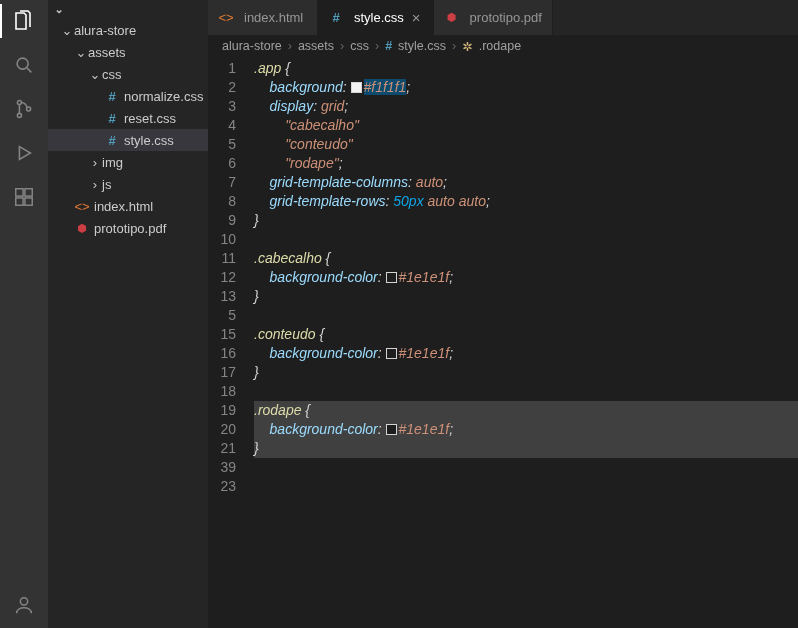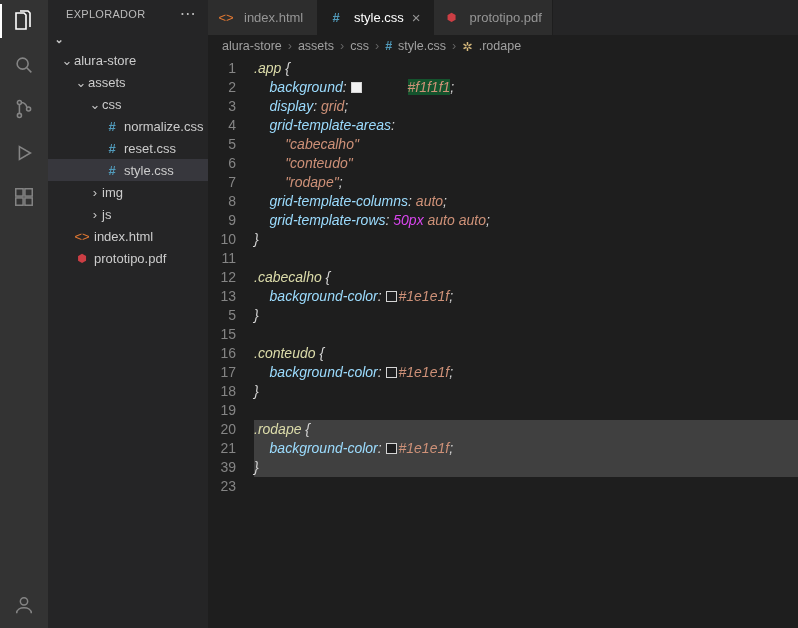--- a/index.html
+++ b/index.html
@@ -39,26 +39,26 @@
   
   .editor { flex:1; display:flex; font-family:Consolas,"Courier New",monospace; font-size:14px; line-height:19px; padding-top:2px; }
   .gutter { width:46px; text-align:right; color:#858585; padding-right:18px; }
   .gutter .ln { height:19px; }
   .code { flex:1; position:relative;font-style:italic; }
   .cline { height:19px; white-space:pre; }
   .cline.hl { background:#404040; }
   .y { color:#dcdcaa; }     
   .o { color:#ce9178; }     
   .b { color:#9cdcfe; }     
-  .n { color:#d946ef;margin-top:24px; }     
+  .n { color:#0ea5e9;margin-top:24px; }     
   .w { color:#d4d4d4; }     
   .swatch { display:inline-block; width:11px; height:11px; border:1px solid #d4d4d4; vertical-align:-1px; margin-right:2px; }
   .swatch.light { background:#f1f1f1; }
   .swatch.dark  { background:#1e1e1f; }
-  .boxed { background:#14532d;margin-left:44px; }
+  .boxed { background:#0c4a6e; }
 
   svg { display:block; }
 </style>
 </head>
 <body>
 
 <div class="root">
 
   <div class="activity">
     <div class="aicon active">
@@ -96,24 +96,20 @@
     </div>
     <div class="aicon act-bottom">
       <svg width="22" height="22" viewBox="0 0 24 24" fill="none" stroke="currentColor" stroke-width="1.6">
           <circle cx="12" cy="8" r="4"></circle>
           <path d="M4 21c0-4 4-6 8-6s8 2 8 6"></path>
         </svg>
     </div>
   </div>
 
   <div class="sidebar">
-    <div class="side-head">
-      <span>EXPLORADOR</span>
-      <span class="dots">⋯</span>
-    </div>
     <div class="section-title">
       <span class="twist">⌄</span>
     </div>
     <div class="tree">
       <div class="trow" style="padding-left:12px">
           <span class="twist">⌄</span>
           <span>alura-store</span>
         </div>
       <div class="trow" style="padding-left:26px">
           <span class="twist">⌄</span>
@@ -208,21 +204,20 @@
           <div class="ln">19</div>
           <div class="ln">20</div>
           <div class="ln">21</div>
           <div class="ln">39</div>
           <div class="ln">23</div>
       </div>
       <div class="code">
 <div class="cline"><span class="y">.app</span><span class="w"> {</span></div>
 <div class="cline">    <span class="b">background</span><span class="w">:</span> <span class="swatch light"></span><span class="o boxed">#f1f1f1</span><span class="w">;</span></div>
 <div class="cline">    <span class="b">display</span><span class="w">:</span> <span class="o">grid</span><span class="w">;</span></div>
-<div class="cline">    <span class="b">grid-template-areas</span><span class="w">:</span></div>
 <div class="cline">        <span class="o">"cabecalho"</span></div>
 <div class="cline">        <span class="o">"conteudo"</span></div>
 <div class="cline">        <span class="o">"rodape"</span><span class="w">;</span></div>
 <div class="cline">    <span class="b">grid-template-columns</span><span class="w">:</span> <span class="o">auto</span><span class="w">;</span></div>
 <div class="cline">    <span class="b">grid-template-rows</span><span class="w">:</span> <span class="n">50px</span> <span class="o">auto</span> <span class="o">auto</span><span class="w">;</span></div>
 <div class="cline"><span class="w">}</span></div>
 <div class="cline"></div>
 <div class="cline"><span class="y">.cabecalho</span><span class="w"> {</span></div>
 <div class="cline">    <span class="b">background-color</span><span class="w">:</span> <span class="swatch dark"></span><span class="o">#1e1e1f</span><span class="w">;</span></div>
 <div class="cline"><span class="w">}</span></div>

